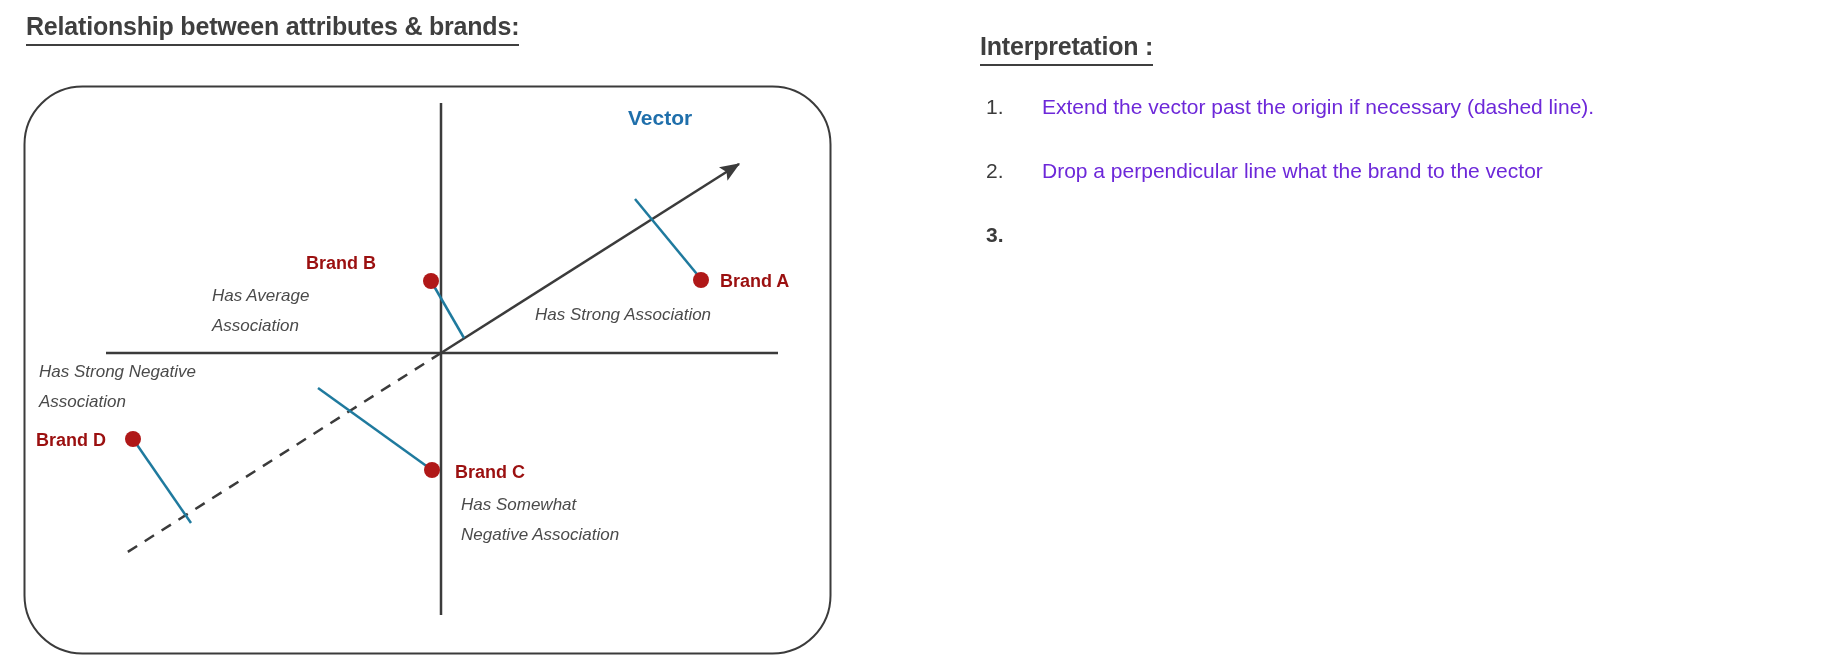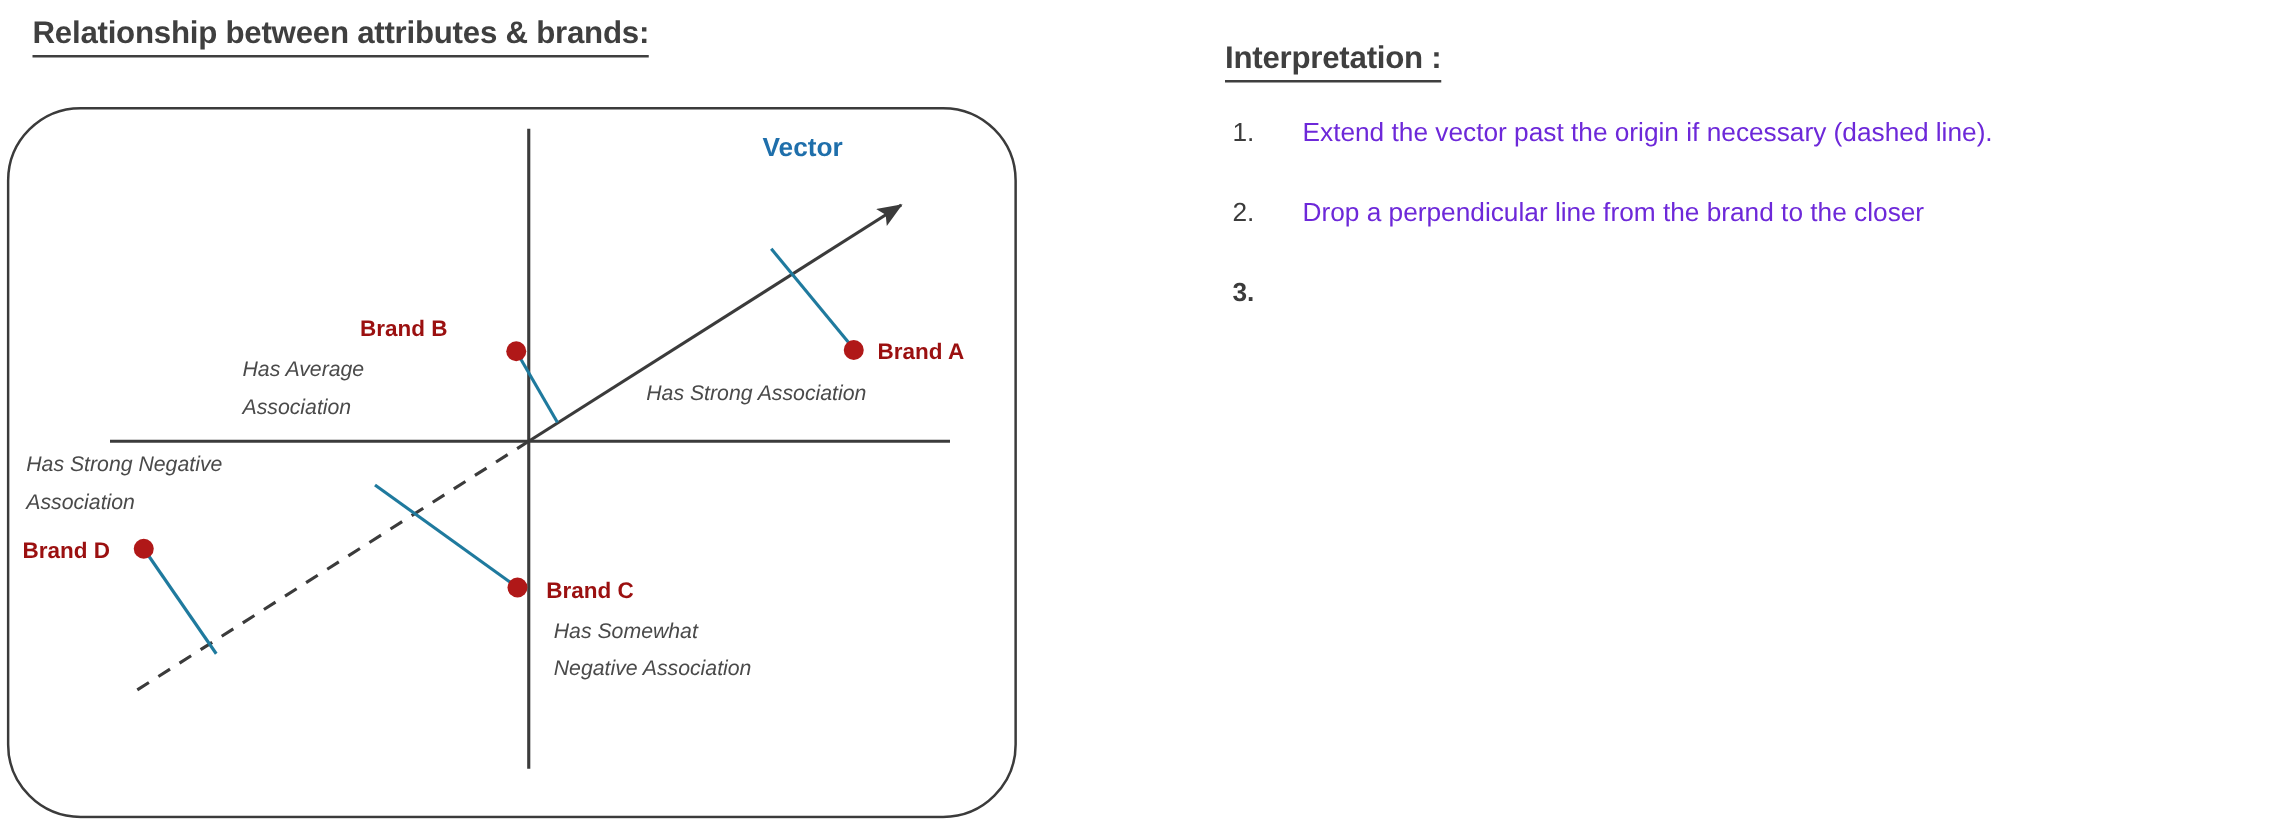--- a/index.html
+++ b/index.html
@@ -27,21 +27,21 @@
     padding-bottom: 3px;
     letter-spacing: -0.2px;
     text-align: right;
   }
   #title-left  { left: 26px;  top: 12px; }
   #title-right { left: 980px; top: 12px; margin-top: 20px; }
 
   
   #diagram-panel {
     position: absolute;
-    left: 5px;
+    left: 23px;
     top: 85px;
     width: 810px;
     height: 570px;
   }
   #diagram-svg { display: block; }
 
   .svg-label {
     font-family: "Liberation Sans", sans-serif;
   }
   .lbl-brand {
@@ -146,20 +146,20 @@
 
 <div id="interpretation">
 
   <div class="interp-item">
     <div class="interp-num">1.</div>
     <div class="interp-text">Extend the vector past the origin if necessary (dashed line).</div>
   </div>
 
   <div class="interp-item">
     <div class="interp-num">2.</div>
-    <div class="interp-text">Drop a perpendicular line from the brand to the closer</div>
+    <div class="interp-text">Drop a perpendicular line what the brand to the vector</div>
   </div>
 
   <div class="interp-item bold">
     <div class="interp-num">3.</div>
   </div>
 
 </div>
 
 </body></html>

